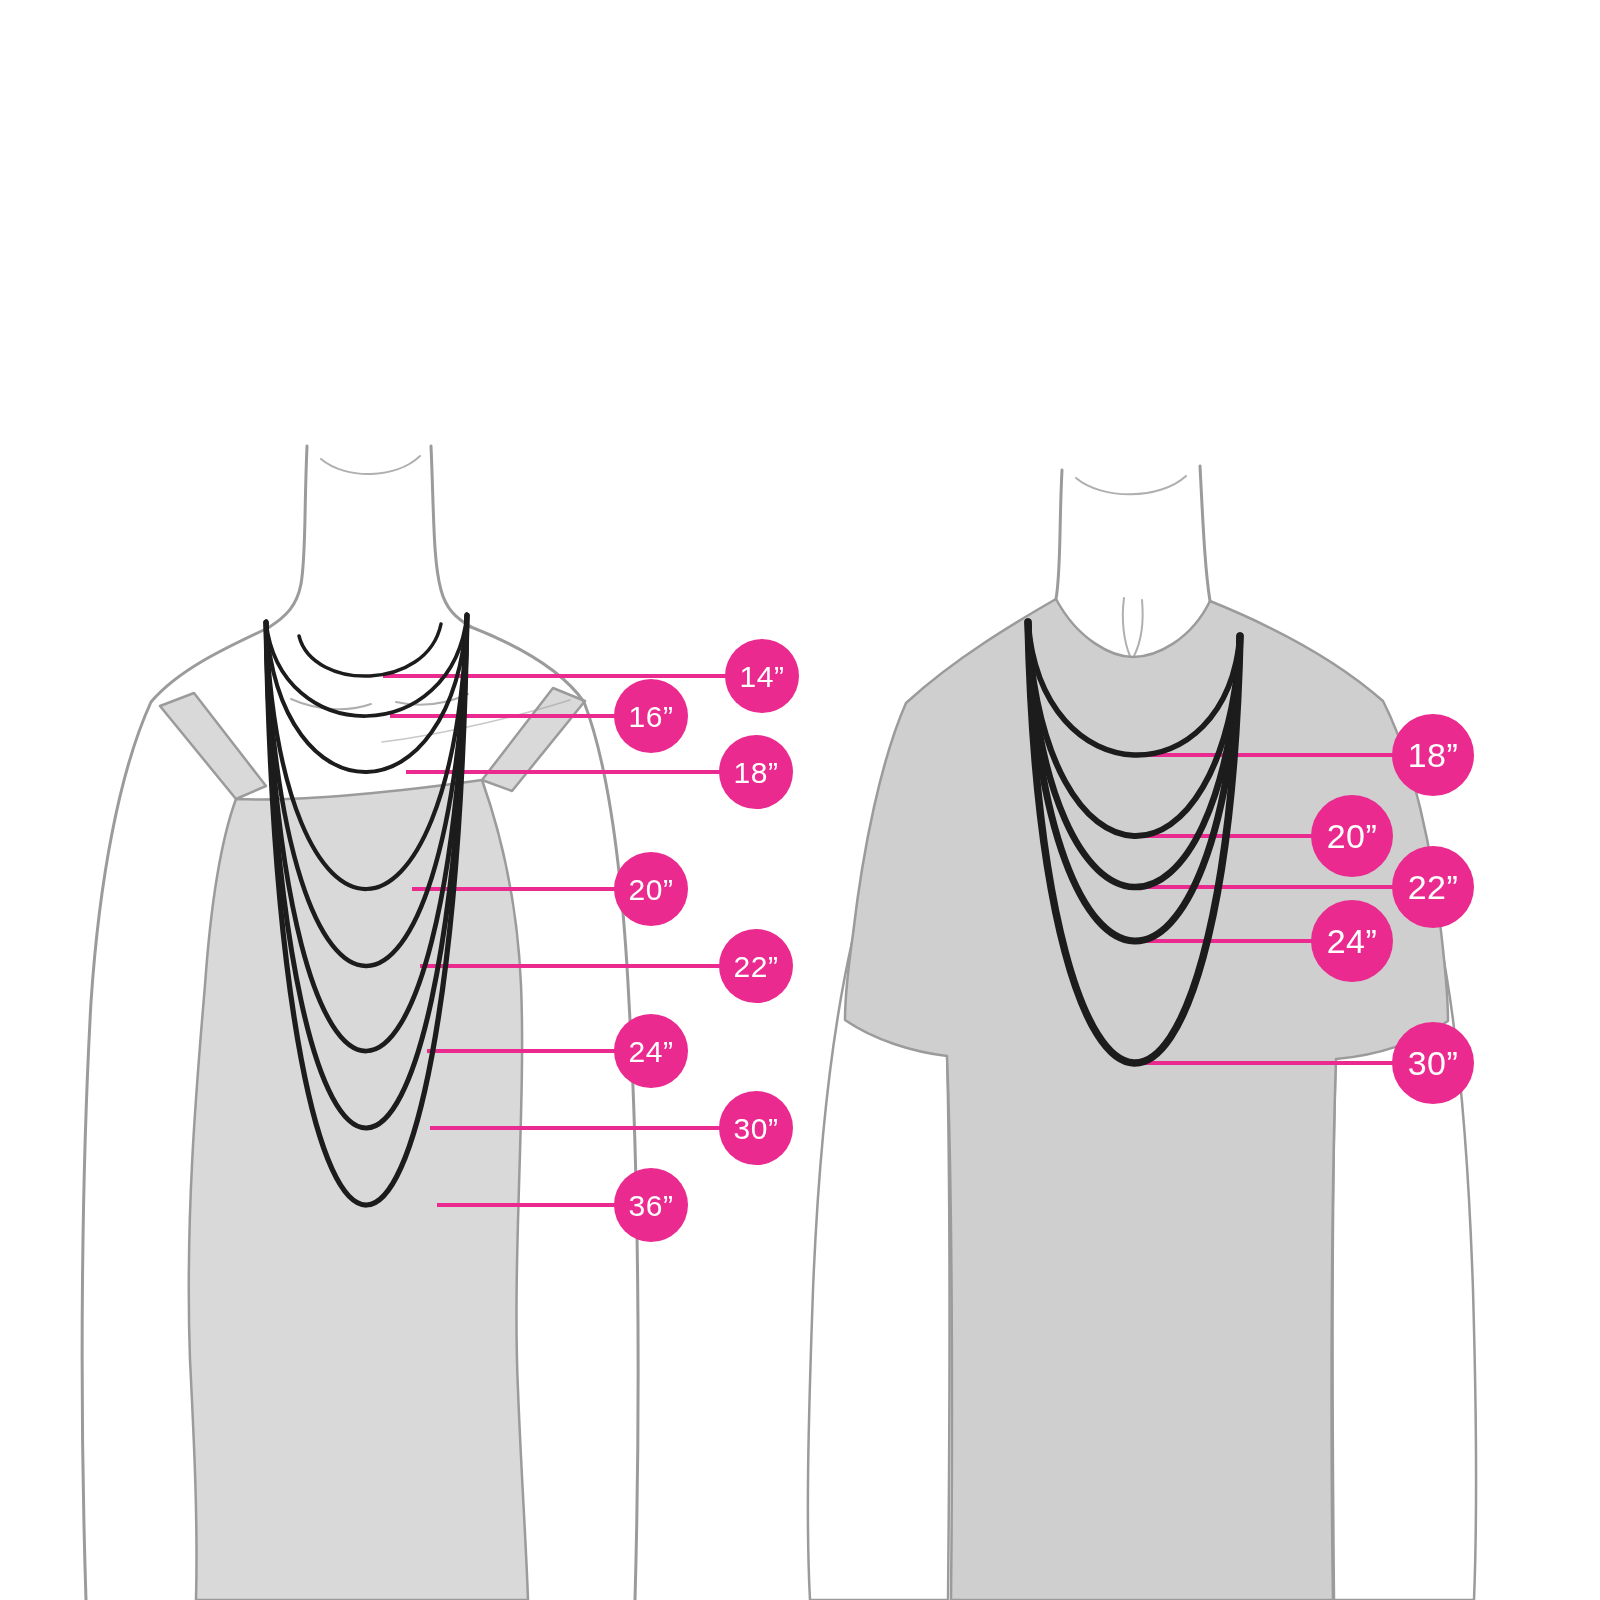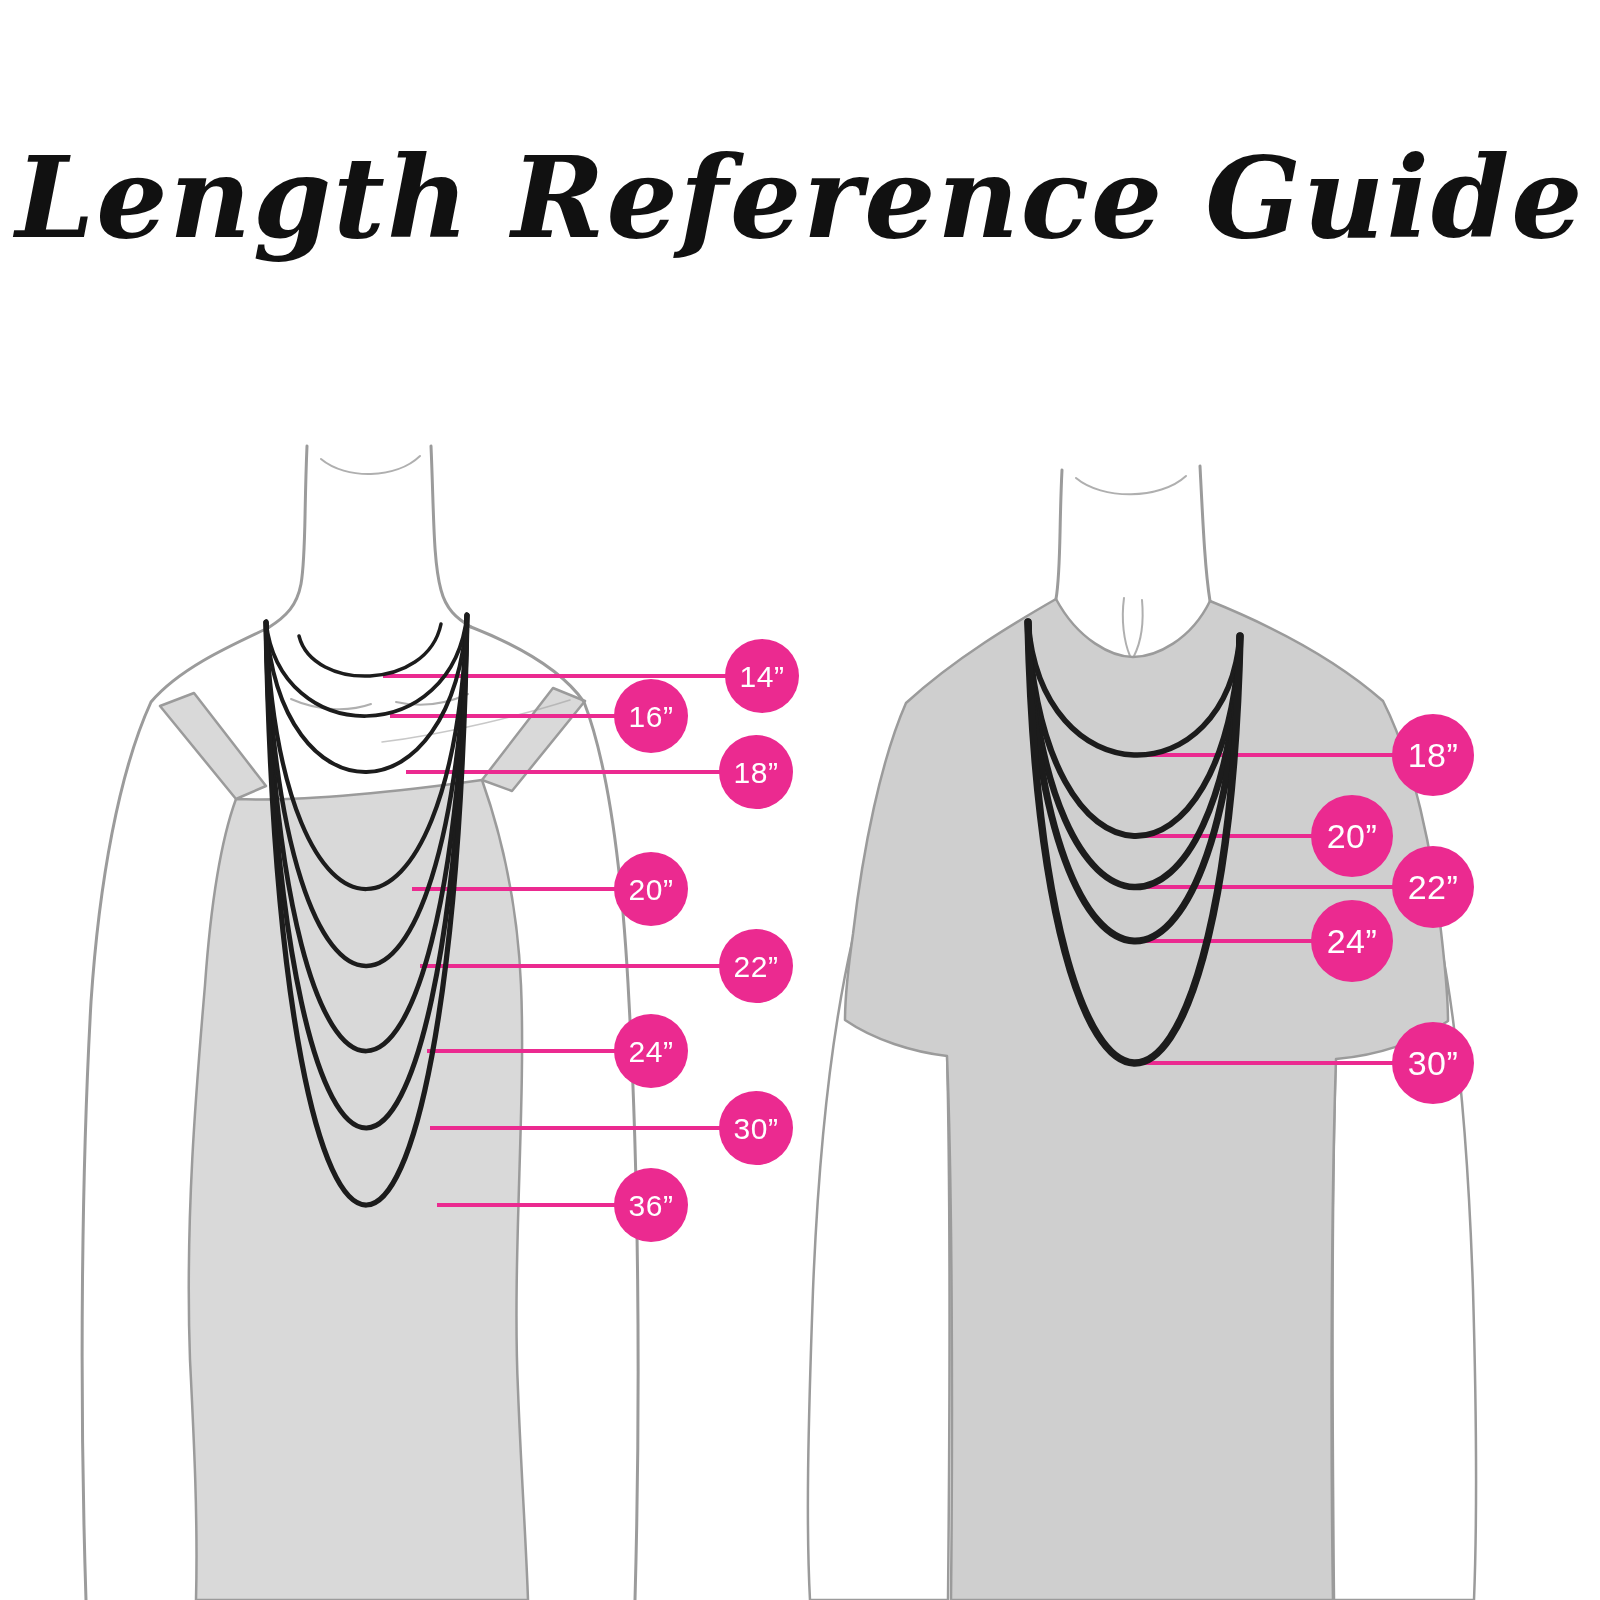--- a/index.html
+++ b/index.html
@@ -16,21 +16,20 @@
   .arm{fill:#ffffff;stroke:var(--outline,#9b9b9b);stroke-width:2.5;stroke-linejoin:round;}
   .necklace{fill:none;stroke:var(--necklace,#1c1c1c);stroke-linecap:round;}
   .leader{stroke:var(--accent,#eb2a90);stroke-width:4;}
   .badge{fill:var(--accent,#eb2a90);}
   .badge-text{fill:var(--badge-text,#ffffff);font-family:"Liberation Sans",sans-serif;font-weight:500;letter-spacing:.5px;}
 </style>
 </head>
 <body>
 
 <div class="canvas">
-  <div class="title">Length Reference Guide</div>
 
   <svg width="1600" height="1600" viewBox="0 0 1600 1600">
 
     <g>
       <path class="garment-light" d="M236,799 C310,802 410,790 482,780 C505,845 518,915 521,985 C526,1100 512,1260 518,1390 C521,1470 526,1540 528,1600 L196,1600 C198,1520 194,1440 190,1360 C185,1220 196,1090 205,985 C211,900 221,840 236,799 Z"></path>
       <path class="garment-light" d="M160,706 L194,693 L266,786 L236,799 Z"></path>
       <path class="garment-light" d="M553,688 L585,701 L512,791 L482,780 Z"></path>
 
       <path class="outline" d="M307,446 C304,515 306,556 301,584 C297,605 287,616 268,628"></path>
       <path class="outline" d="M431,446 C434,515 433,560 441,590 C446,609 456,618 471,627"></path>

